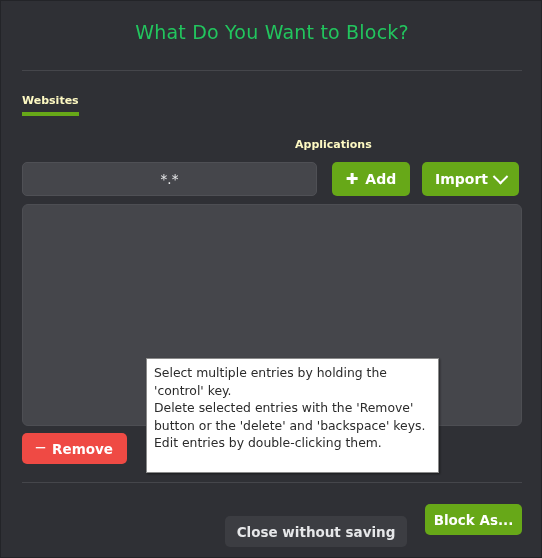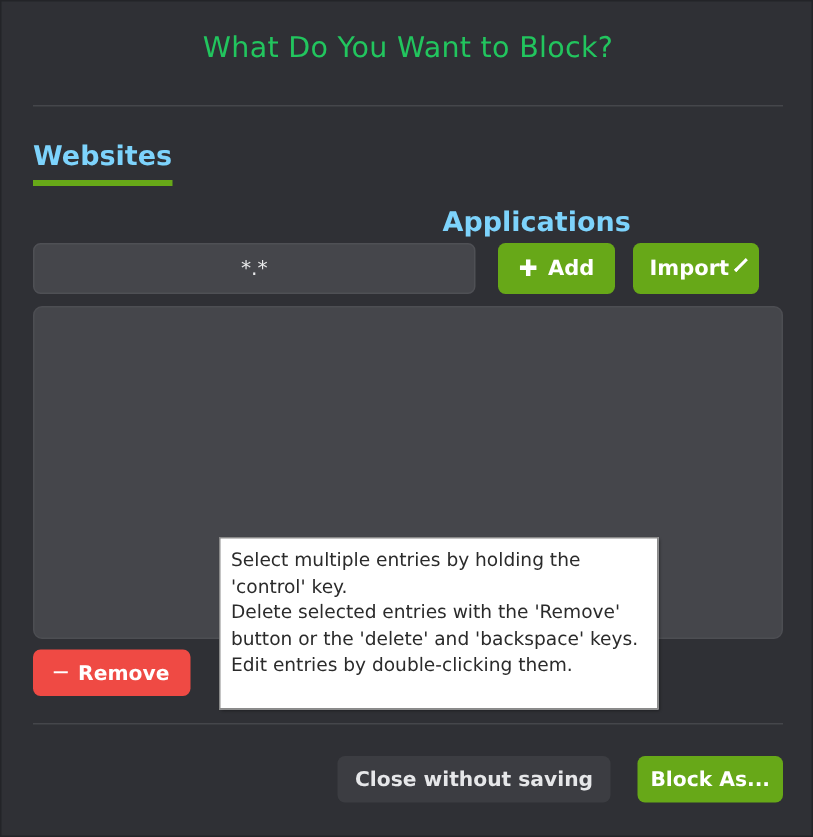--- a/index.html
+++ b/index.html
@@ -50,22 +50,22 @@
   .tabbar {
     position: absolute;
     left: 21px;
     top: 93px;
     width: 500px;
     height: 34px;
   }
   .tab {
     position: absolute;
     top: 0;
-    color: #7dd3fc;
-    font-size: 18px;
+    color: #fef9c3;
+    font-size: 11px;
     font-weight: bold;
     white-space: nowrap;
     padding-bottom: 9px;
   }
   .tab-underline {
     position: absolute;
     height: 4px;
     background: #67a818;
     bottom: 0;
     left: 0;
@@ -110,34 +110,34 @@
     display: inline-flex;
     align-items: center;
     justify-content: center;
     gap: 7px;
     white-space: nowrap;
     padding: 0 12px;
   }
   .btn-green { background: #67a818; }
   .btn-red   { background: #ef4a44; }
   .btn-blue  { background: #3d7fe8; }
-  .btn-grey  { background: #3c3d42; color: #e6e7e9; }
+  .btn-grey  { background: #3c3d42; color: #e6e7e9; margin-top: 12px; }
 
   #add-button {
     position: absolute;
     left: 310px;
     top: 0;
     width: 78px;
     height: 34px;
   }
   #import-button {
     position: absolute;
     left: 400px;
     top: 0;
-    width: 84px;
+    width: 97px;
     height: 34px;
   }
 
   .plus-glyph {
     font-size: 15px;
     font-weight: bold;
     line-height: 1;
   }
   .chev {
     display: inline-block;

